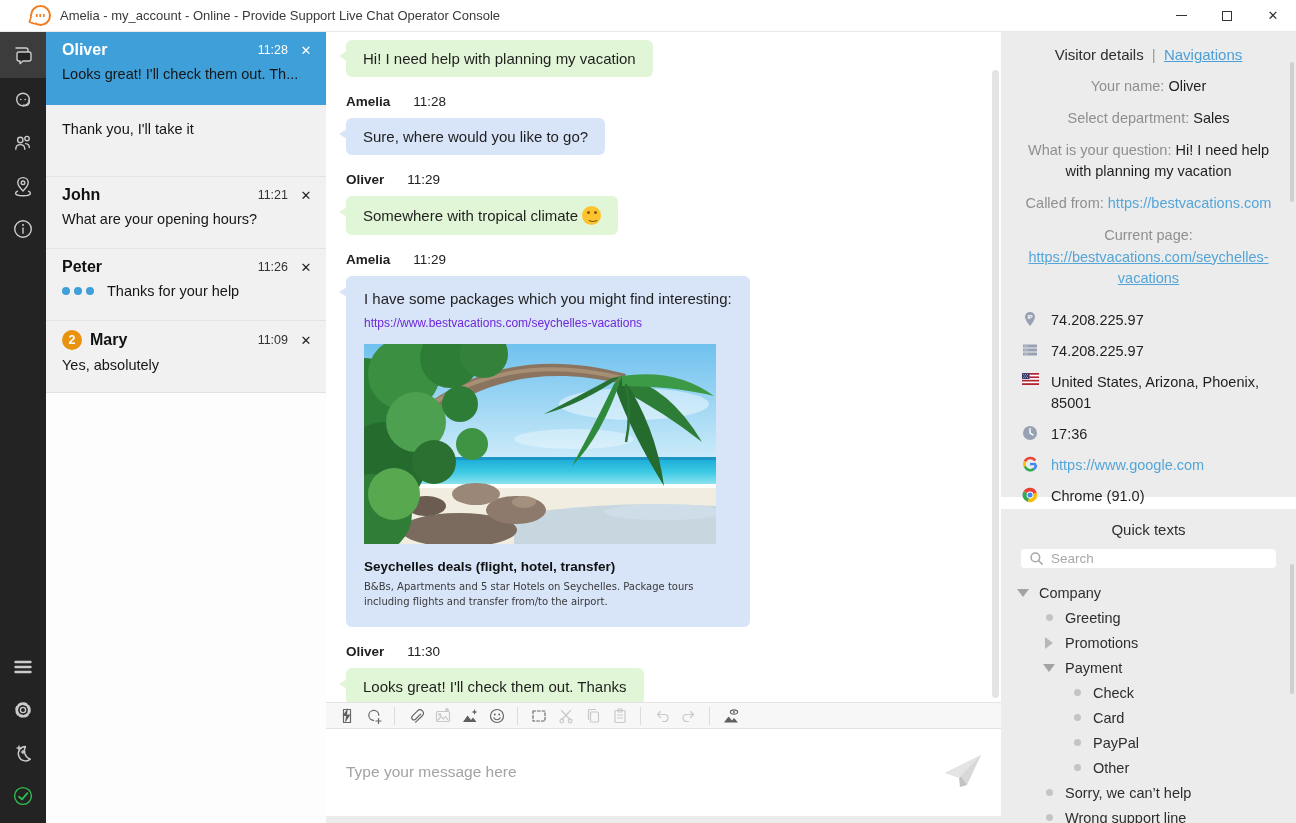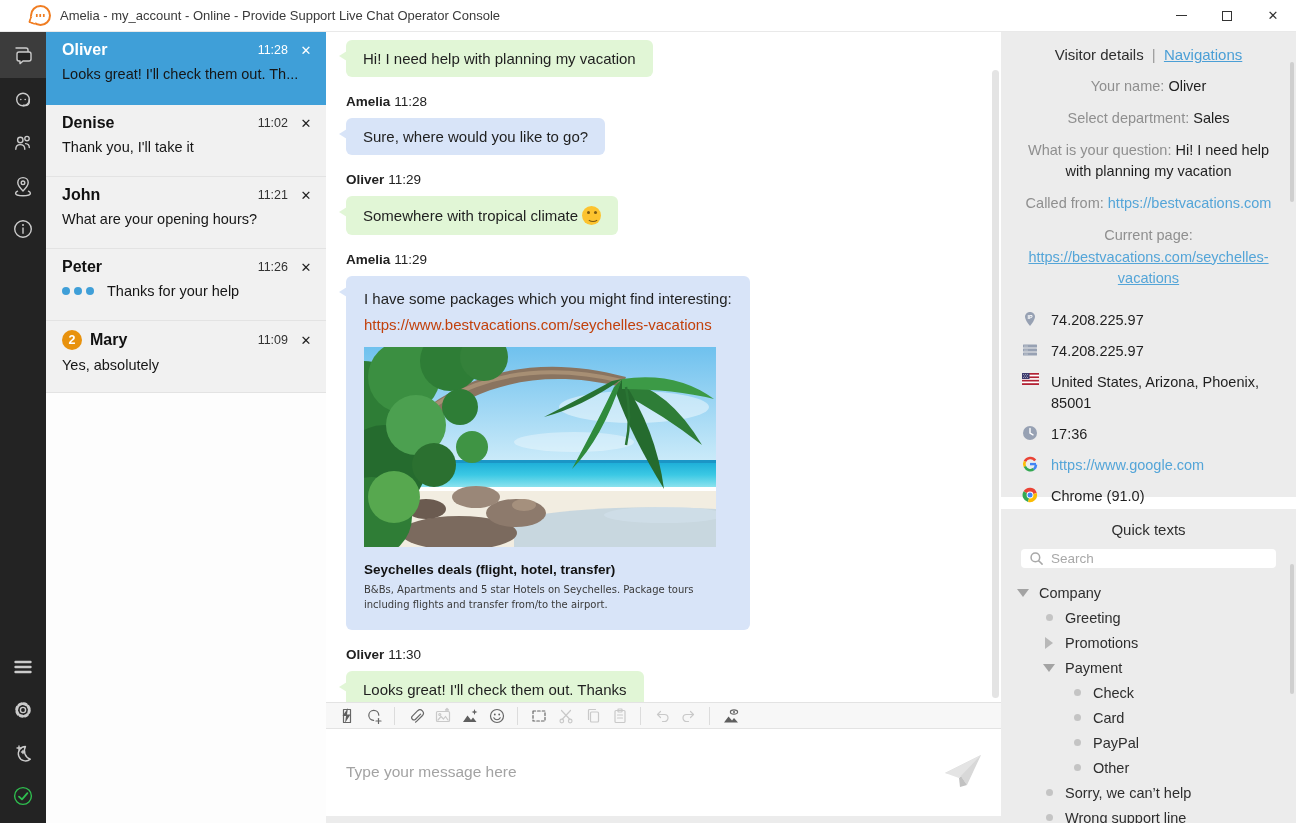--- a/index.html
+++ b/index.html
@@ -46,27 +46,27 @@
   .ci-preview { margin-top:7px; font-size:14.5px; color:#161616; white-space:nowrap; overflow:hidden; display:flex; align-items:center; }
   .badge { display:inline-flex; width:20px; height:20px; border-radius:50%; background:#e8920e; color:#fff; font-size:12.5px; font-weight:bold; align-items:center; justify-content:center; margin-right:8px; }
   .typing-dots { display:inline-flex; gap:4px; margin-right:13px; }
   .typing-dots i { width:8px; height:8px; border-radius:50%; background:#3f9fd8; }
 
   
   .chatmain { flex:1; display:flex; flex-direction:column; background:#fff; position:relative; min-width:0; }
   .messages { flex:1; padding:8px 0 0 20px; overflow:hidden; position:relative; }
   .msg-scrollbar { position:absolute; right:2px; top:38px; width:7px; height:628px; background:#e4e4e4; border-radius:4px; }
   .mheader { margin:17px 0 9px 0; font-size:13.5px; color:#222; }
-  .mheader b { margin-right:4px; }
+  .mheader b { margin-right:23px; }
   .bubble { position:relative; width:fit-content; max-width:540px; padding:10px 17px; border-radius:6px; font-size:15px; margin-bottom:2px; }
   .bubble::before { content:""; position:absolute; left:-7px; top:11px; border-top:5px solid transparent; border-bottom:5px solid transparent; border-right:8px solid; }
   .bubble.green { background:#e1f6d6; } .bubble.green::before { border-right-color:#e1f6d6; }
   .bubble.blue { background:#d8e4f8; } .bubble.blue::before { border-right-color:#d8e4f8; }
   .bubble.rich { width:404px; max-width:507px; padding:14px 18px 18px 18px; }
-  .msg-link { color:#c2410c; text-decoration:none; display:inline-block; margin-top:9px; font-size:15px; cursor:pointer; }
+  .msg-link { color:#6d28d9; text-decoration:none; display:inline-block; margin-top:9px; font-size:12px; cursor:pointer; }
   .beach { width:352px; height:200px; margin-top:14px; display:block; }
   .card-title { font-weight:bold; font-size:13.5px; margin-top:15px; color:#111; }
   .card-desc { font-size:10px; color:#3a3a3a; margin-top:6px; width:332px; line-height:1.45; font-family:"DejaVu Sans",sans-serif;}
   .smiley { display:inline-block; width:19px; height:19px; border-radius:50%; background:#fcc32f; vertical-align:-4px; margin-left:4px; position:relative; }
   .smiley::before { content:""; position:absolute; left:4.5px; top:5px; width:3px; height:3px; border-radius:50%; background:#7c5a12; box-shadow:7px 0 0 #7c5a12; }
   .smiley::after { content:""; position:absolute; left:4.5px; top:7px; width:10px; height:7px; border:1.6px solid transparent; border-bottom-color:#7c5a12; border-radius:50%; }
 
   
   .toolbar { flex:0 0 27px; background:#f7f7f7; border-top:1px solid #e3e3e3; border-bottom:1px solid #e3e3e3; display:flex; align-items:center; padding-left:11px; gap:8px; }
   .tb-icon { width:19px; height:19px; display:flex; align-items:center; justify-content:center; cursor:pointer; }
@@ -209,25 +209,20 @@
       <div class="chat-item selected">
         <div class="ci-top">
           <span class="ci-name">Oliver</span>
           <span class="ci-time">11:28</span>
           <span class="ci-close"></span>
         </div>
         <div class="ci-preview">Looks great! I'll check them out. Th...</div>
       </div>
 
       <div class="chat-item">
-        <div class="ci-top">
-          <span class="ci-name">Denise</span>
-          <span class="ci-time">11:02</span>
-          <span class="ci-close"></span>
-        </div>
         <div class="ci-preview">Thank you, I'll take it</div>
       </div>
 
       <div class="chat-item">
         <div class="ci-top">
           <span class="ci-name">John</span>
           <span class="ci-time">11:21</span>
           <span class="ci-close"></span>
         </div>
         <div class="ci-preview">What are your opening hours?</div>

